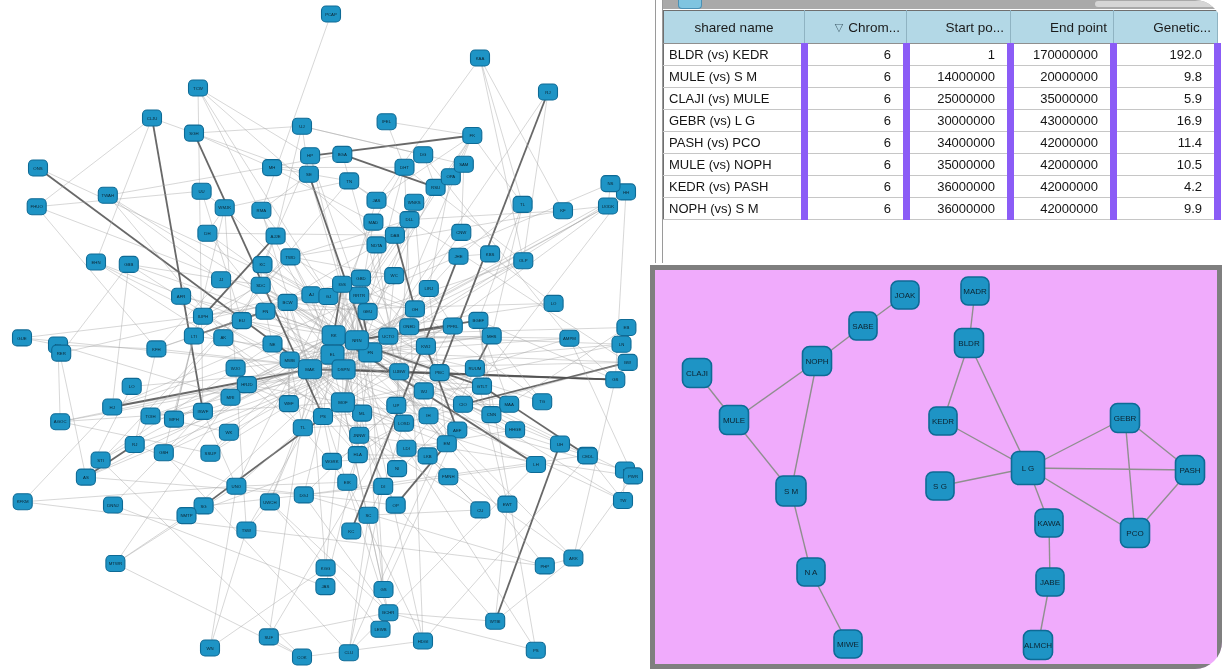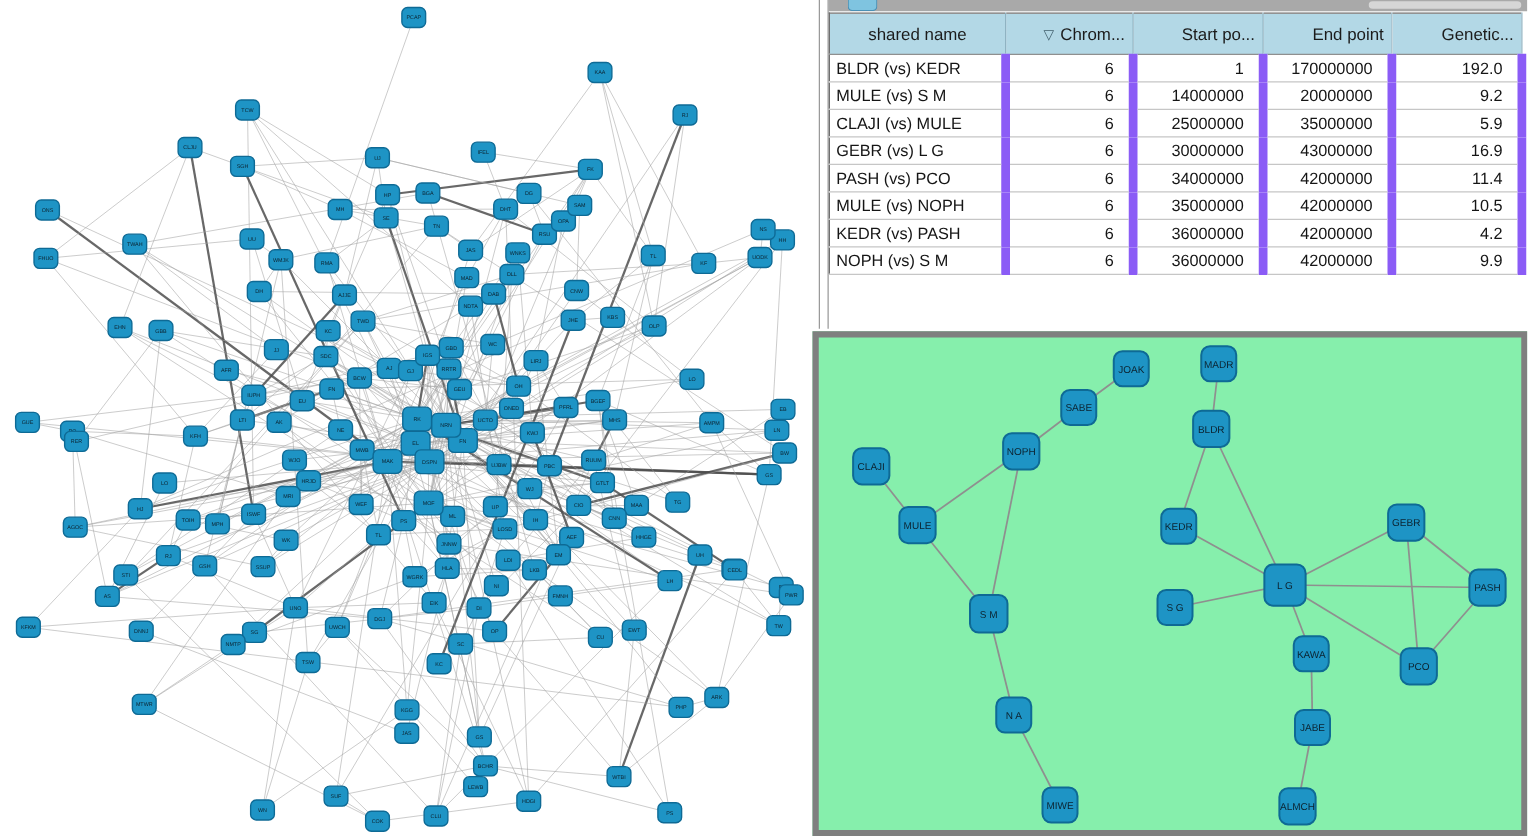--- a/index.html
+++ b/index.html
@@ -2,21 +2,21 @@
 <html style="--header-bg: #b3d8e6; --frame: #7f7f7f; --strip: #a9a9a9;"><head>
 <meta charset="utf-8">
 <style>
   :root{
     --header-bg:#b3d8e6;
     --frame:#7f7f7f;
     --strip:#a9a9a9;
   }
   html,body{margin:0;padding:0;background:#fff;}
   .stage{position:relative;width:1222px;height:669px;background:#ffffff;overflow:hidden;
-         font-family:"Liberation Sans",sans-serif;}
+         font-family:"Liberation Sans",sans-serif;border-radius:27px;}
   
   #overview-svg{position:absolute;left:0;top:0;background:#ffffff;}
   
   .table-panel{position:absolute;left:655px;top:0;width:567px;height:263px;background:#ffffff;}
   .toolbar-strip{position:absolute;left:6px;top:0;width:561px;height:9px;background:var(--strip);}
   .tab-frag{position:absolute;left:17px;top:0;width:22px;height:8px;background:#7fc4e0;
             border:1px solid #4a90b5;border-top:none;border-radius:0 0 4px 4px;}
   .light-frag{position:absolute;left:434px;top:1px;width:122px;height:6px;background:#d6d6d6;border-radius:3px;}
   .left-strip{position:absolute;left:0;top:0;width:8px;height:263px;background:#fff;
               border-left:1px solid #9a9a9a;border-right:1px solid #9a9a9a;box-sizing:border-box;}
@@ -27,21 +27,21 @@
                  overflow:hidden;white-space:nowrap;padding:0;}
   table.sheet th.num{text-align:right;padding-right:6px;}
   table.sheet th.first{text-align:center;}
   table.sheet td{height:21px;border-right:7px solid #8b5cf6;border-bottom:1px solid #c6c6c6;
                  overflow:hidden;white-space:nowrap;padding:0;background:#fff;}
   table.sheet td.first{text-align:left;padding-left:5px;}
   table.sheet td.num{text-align:right;padding-right:12px;}
   .funnel{font-size:11px;color:#44626f;margin-right:5px;display:inline-block;transform:translateY(-1px);}
   
   .net-panel{position:absolute;left:650px;top:265px;width:572px;height:404px;box-sizing:border-box;
-             border:5px solid var(--frame);background:#86efac;}
+             border:5px solid var(--frame);background:#f0abfc;}
   #subnet-svg{display:block;}
 </style>
 </head>
 <body>
 
 <div class="stage">
 
   <svg id="overview-svg" width="650" height="669" viewBox="0 0 650 669">
       <line x1="343.6" y1="369.4" x2="163.8" y2="452.7" stroke="#a3a3a3" stroke-width="0.8" stroke-opacity="0.55"></line>
       <line x1="343.6" y1="369.4" x2="228.9" y2="432.2" stroke="#a3a3a3" stroke-width="0.8" stroke-opacity="0.55"></line>
@@ -1190,21 +1190,21 @@
             <td class="num">6</td>
             <td class="num">1</td>
             <td class="num">170000000</td>
             <td class="num">192.0</td>
           </tr>
           <tr>
             <td class="first">MULE (vs) S M</td>
             <td class="num">6</td>
             <td class="num">14000000</td>
             <td class="num">20000000</td>
-            <td class="num">9.2</td>
+            <td class="num">9.8</td>
           </tr>
           <tr>
             <td class="first">CLAJI (vs) MULE</td>
             <td class="num">6</td>
             <td class="num">25000000</td>
             <td class="num">35000000</td>
             <td class="num">5.9</td>
           </tr>
           <tr>
             <td class="first">GEBR (vs) L G</td>

